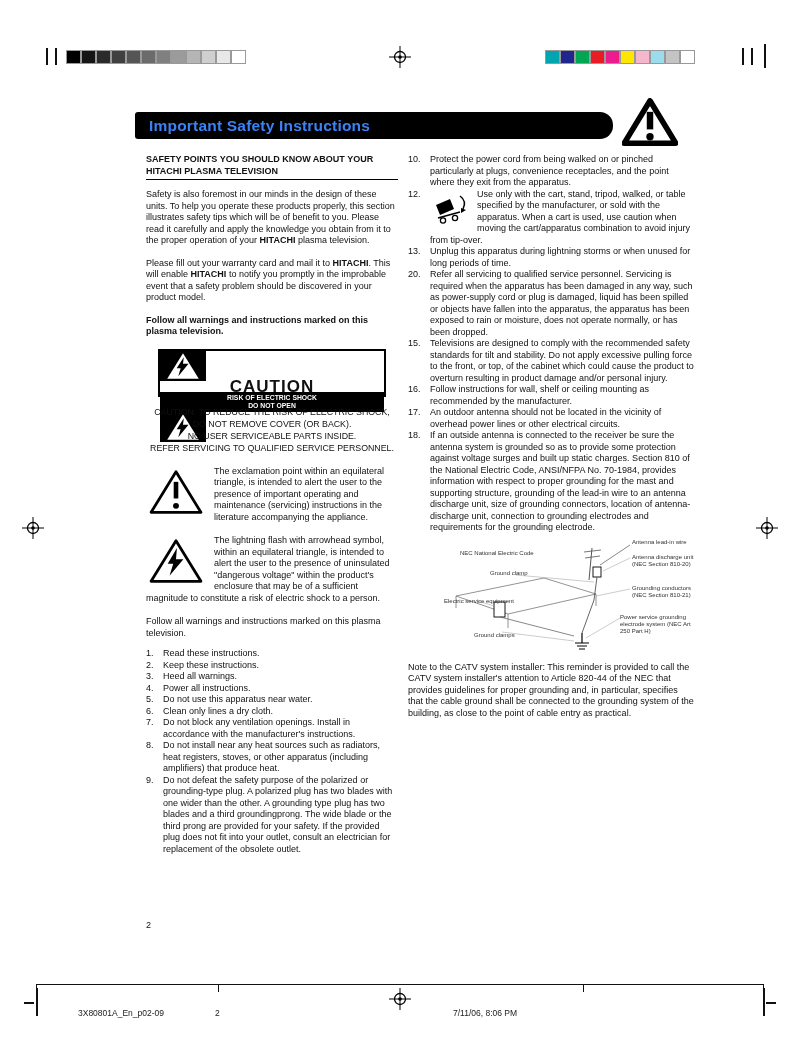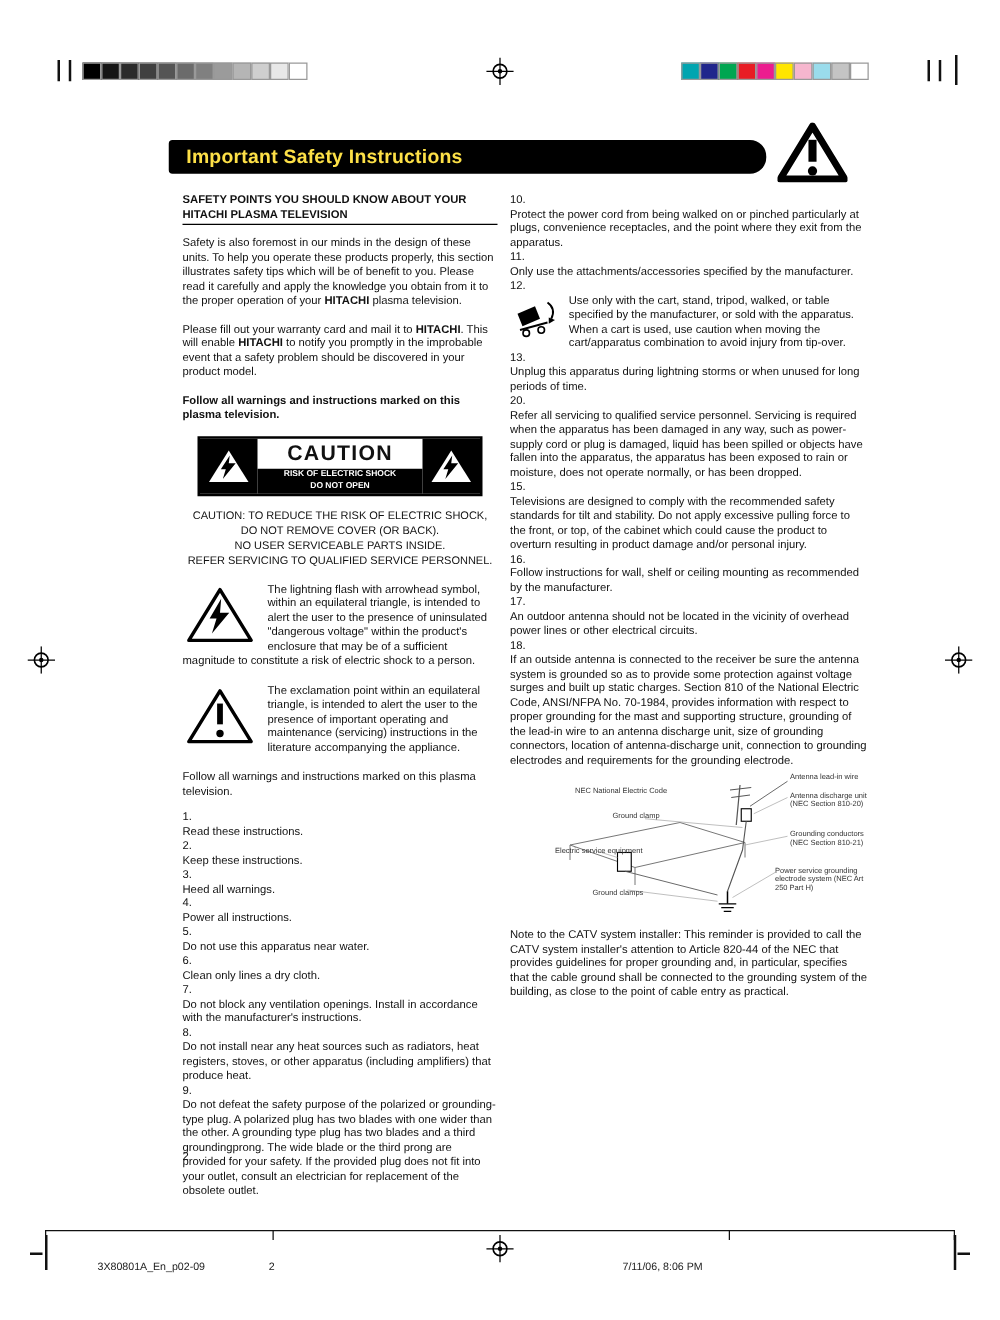--- a/index.html
+++ b/index.html
@@ -12,49 +12,49 @@
   .color-bar{position:absolute;left:545px;top:50px;display:flex;height:14px;}
   .swatch{width:15px;height:14px;border:0.5px solid #999;}
   .crop-v{position:absolute;width:1.5px;background:#111;}
   .crop-h{position:absolute;height:1.5px;background:#111;}
   .regmark{position:absolute;width:22px;height:22px;}
   .trim-line{position:absolute;left:36px;top:984px;width:728px;height:1px;background:#111;}
   .trim-tick{position:absolute;width:1px;height:8px;background:#111;top:984px;}
 
   
   .header-bar{position:absolute;left:135px;top:112px;width:478px;height:27px;background:#000;
-              border-radius:3px 13px 13px 3px;color:#fde047;font-weight:bold;font-size:15.5px;
+              border-radius:3px 13px 13px 3px;color:#3b82f6;font-weight:bold;font-size:15.5px;
               line-height:27px;padding-left:14px;letter-spacing:0.2px;}
   .header-triangle{position:absolute;left:622px;top:98px;width:56px;height:48px;}
 
   
   .col{position:absolute;top:154px;font-size:9px;line-height:11.5px;color:#111;}
   .col-left{left:146px;width:252px;}
   .col-right{left:408px;width:286px;}
   .para{margin-bottom:11px;}
   .bold{font-weight:bold;}
   .h-rule{font-weight:bold;border-bottom:1.5px solid #000;padding-bottom:2px;margin-bottom:9px;}
 
   
-  .caution-wrap{display:flex;border:2px solid #000;height:48px;margin:1px 12px 9px 12px;background:#fff;}
+  .caution-wrap{display:flex;border:2px solid #000;height:48px;margin:1px 12px 9px 12px;background:#fff;flex-direction:column;}
   .caution-side{width:46px;background:#000;display:flex;align-items:center;justify-content:center;flex:none;}
   .caution-side svg{width:36px;height:30px;}
   .caution-mid{flex:1;display:flex;flex-direction:column;}
   .caution-title{flex:1;display:flex;align-items:center;justify-content:center;
                  font-weight:bold;font-size:17px;letter-spacing:1px;}
   .caution-risk{background:#000;color:#fff;text-align:center;font-size:6.8px;font-weight:bold;
                 line-height:8.5px;padding:1.5px 0;}
   .caution-caption{text-align:center;font-size:8.8px;line-height:12px;white-space:pre-line;margin-bottom:12px;}
 
   
   .warn-block{margin-bottom:12px;}
   .warn-icon{float:left;width:56px;height:48px;margin:2px 10px 1px 2px;}
 
   
-  .li{display:flex;flex-direction:column;}
+  .li{display:flex;}
   .li .num{flex:none;}
   .col-left .num{width:17px;}
   .col-right .num{width:22px;}
   .li .txt{flex:1;}
   .cart-icon{float:left;width:40px;height:34px;margin:2px 7px 1px 0;}
 
   
   .diagram{position:relative;width:250px;height:115px;margin:4px 0 9px 36px;}
   .diagram svg.sketch{position:absolute;left:0;top:0;width:250px;height:115px;}
   .dlabel{position:absolute;font-size:6px;line-height:7px;color:#333;white-space:pre-line;}
@@ -171,37 +171,37 @@
           <polygon points="23,8 14,22 19,22 16,32 29,16 22,16" fill="#000"></polygon>
         </svg>
       </div>
     </div>
 
     <div class="caution-caption">CAUTION: TO REDUCE THE RISK OF ELECTRIC SHOCK,
 DO NOT REMOVE COVER (OR BACK).
 NO USER SERVICEABLE PARTS INSIDE.
 REFER SERVICING TO QUALIFIED SERVICE PERSONNEL.</div>
 
-    <div class="warn-block">
-      <svg class="warn-icon" viewBox="0 0 60 52">
-        <polygon points="30,4 57,48 3,48" fill="none" stroke="#000" stroke-width="3" stroke-linejoin="round"></polygon>
-        <polygon points="31,12 21,29 27,29 23,42 38,24 30,24" fill="#000"></polygon>
-      </svg>
-      <span>The lightning flash with arrowhead symbol, within an equilateral triangle, is intended to alert the user to the presence of uninsulated "dangerous voltage" within the product's enclosure that may be of a sufficient magnitude to constitute a risk of electric shock to a person.</span>
-    </div>
-
     <div class="warn-block" style="clear:both;">
       <svg class="warn-icon" viewBox="0 0 60 52">
         <polygon points="30,4 57,48 3,48" fill="none" stroke="#000" stroke-width="3" stroke-linejoin="round"></polygon>
         <rect x="27.5" y="15" width="5" height="18" fill="#000"></rect>
         <circle cx="30" cy="41" r="3.2" fill="#000"></circle>
       </svg>
       <span>The exclamation point within an equilateral triangle, is intended to alert the user to the presence of important operating and maintenance (servicing) instructions in the literature accompanying the appliance.</span>
     </div>
 
+    <div class="warn-block">
+      <svg class="warn-icon" viewBox="0 0 60 52">
+        <polygon points="30,4 57,48 3,48" fill="none" stroke="#000" stroke-width="3" stroke-linejoin="round"></polygon>
+        <polygon points="31,12 21,29 27,29 23,42 38,24 30,24" fill="#000"></polygon>
+      </svg>
+      <span>The lightning flash with arrowhead symbol, within an equilateral triangle, is intended to alert the user to the presence of uninsulated "dangerous voltage" within the product's enclosure that may be of a sufficient magnitude to constitute a risk of electric shock to a person.</span>
+    </div>
+
 
     <div class="para" style="margin-bottom:9px;">Follow all warnings and instructions marked on this plasma television.</div>
 
     <div>
       <div class="li">
           <span class="num">1.</span>
           <span class="txt">Read these instructions.</span>
         </div>
       <div class="li">
           <span class="num">2.</span>
@@ -237,24 +237,20 @@
         </div>
     </div>
   </div>
 
   <div class="col col-right">
 
     <div>
       <div class="li">
           <span class="num">10.</span>
           <span class="txt">Protect the power cord from being walked on or pinched particularly at plugs, convenience receptacles, and the point where they exit from the apparatus.</span>
-        </div>
-      <div class="li">
-          <span class="num">11.</span>
-          <span class="txt">Only use the attachments/accessories specified by the manufacturer.</span>
         </div>
 
       <div class="li">
         <span class="num">12.</span>
         <span class="txt">
           <svg class="cart-icon" viewBox="0 0 40 34">
             <polygon points="6,14 20,8 24,18 10,24" fill="#000"></polygon>
             <line x1="8" y1="27" x2="30" y2="21" stroke="#000" stroke-width="1.5"></line>
             <circle cx="13" cy="29.5" r="2.6" fill="none" stroke="#000" stroke-width="1.3"></circle>
             <circle cx="25" cy="27" r="2.6" fill="none" stroke="#000" stroke-width="1.3"></circle>
@@ -328,15 +324,15 @@
 electrode system (NEC Art 250 Part H)</span>
       <span class="dlabel" style="left:30px;top:94px;">Ground clamps</span>
     </div>
 
     <div class="para">Note to the CATV system installer: This reminder is provided to call the CATV system installer's attention to Article 820-44 of the NEC that provides guidelines for proper grounding and, in particular, specifies that the cable ground shall be connected to the grounding system of the building, as close to the point of cable entry as practical.</div>
   </div>
 
   <div class="page-num">2</div>
   <div class="footer-text" style="left:78px;">3X80801A_En_p02-09</div>
   <div class="footer-text" style="left:215px;">2</div>
-  <div class="footer-text" style="left:498px;">7/11/06, 8:06 PM</div>
+  <div class="footer-text" style="left:453px;">7/11/06, 8:06 PM</div>
 
 </div>
 
 </body></html>

